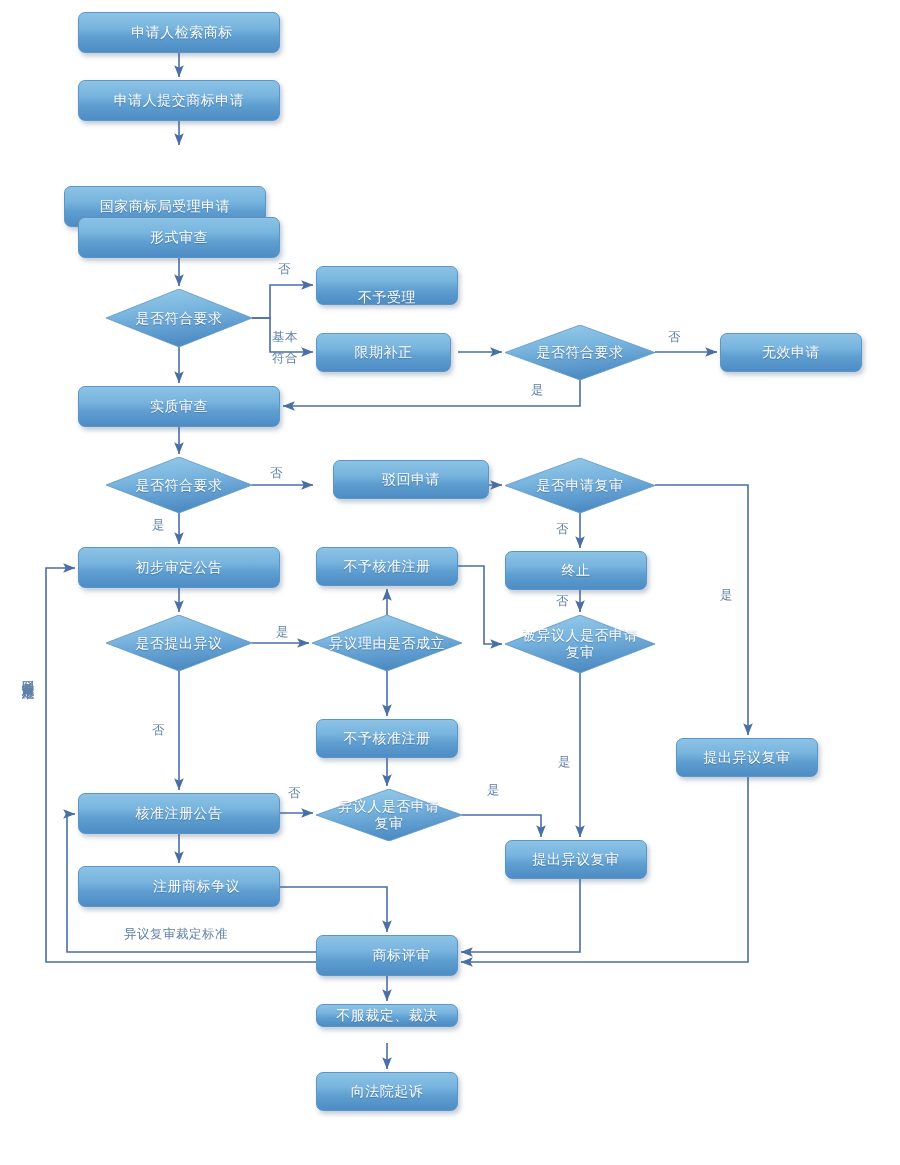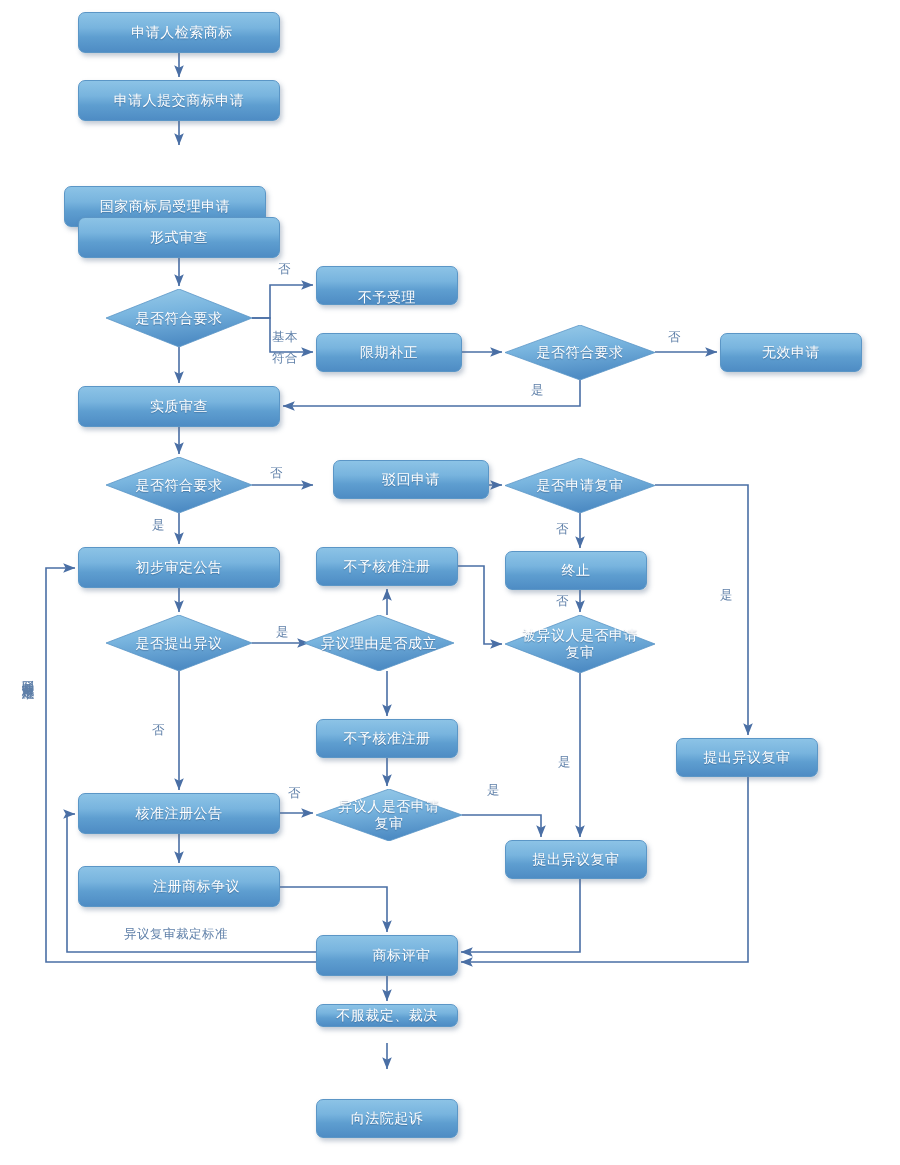--- a/index.html
+++ b/index.html
@@ -177,21 +177,21 @@
               <stop offset="1" stop-color="#4E8CC4"></stop>
             </linearGradient>
           </defs>
           <path d="M73,0 L146,29 L73,58 L0,29 Z" fill="url(#dg4)" stroke="#5B96C6" stroke-width="0.8"></path>
         </svg>
         <span class="dlabel" style="white-space: pre-line;">是否符合要求</span>
       </div>
       <div class="node box" style="left: 316px; top: 266px; width: 142px; height: 39px;">
         <span style="white-space: pre-line; margin-top: 24px;">不予受理</span>
       </div>
-      <div class="node box" style="left: 316px; top: 333px; width: 146px; height: 39px;">
+      <div class="node box" style="left: 316px; top: 333px; width: 135px; height: 39px;">
         <span style="white-space: pre-line;">限期补正</span>
       </div>
       <div class="node diamond" style="left: 505px; top: 325px; width: 150px; height: 55px;">
         <svg class="dshape" viewBox="0 0 150 55" preserveAspectRatio="none">
           <defs>
             <linearGradient id="dg7" x1="0" y1="0" x2="0.25" y2="1">
               <stop offset="0" stop-color="#9ACCE9"></stop>
               <stop offset="0.45" stop-color="#79B5DF"></stop>
               <stop offset="1" stop-color="#4E8CC4"></stop>
             </linearGradient>
@@ -250,21 +250,21 @@
             <linearGradient id="dg16" x1="0" y1="0" x2="0.25" y2="1">
               <stop offset="0" stop-color="#9ACCE9"></stop>
               <stop offset="0.45" stop-color="#79B5DF"></stop>
               <stop offset="1" stop-color="#4E8CC4"></stop>
             </linearGradient>
           </defs>
           <path d="M73,0 L146,28 L73,56 L0,28 Z" fill="url(#dg16)" stroke="#5B96C6" stroke-width="0.8"></path>
         </svg>
         <span class="dlabel" style="white-space: pre-line;">是否提出异议</span>
       </div>
-      <div class="node diamond" style="left: 304px; top: 615px; width: 150px; height: 56px; text-align: center;">
+      <div class="node diamond" style="left: 312px; top: 615px; width: 150px; height: 56px; text-align: center;">
         <svg class="dshape" viewBox="0 0 150 56" preserveAspectRatio="none">
           <defs>
             <linearGradient id="dg17" x1="0" y1="0" x2="0.25" y2="1">
               <stop offset="0" stop-color="#9ACCE9"></stop>
               <stop offset="0.45" stop-color="#79B5DF"></stop>
               <stop offset="1" stop-color="#4E8CC4"></stop>
             </linearGradient>
           </defs>
           <path d="M75,0 L150,28 L75,56 L0,28 Z" fill="url(#dg17)" stroke="#5B96C6" stroke-width="0.8"></path>
         </svg>
@@ -312,21 +312,21 @@
       </div>
       <div class="node box" style="left: 78px; top: 866px; width: 202px; height: 41px; padding-left: 35px;">
         <span style="white-space: pre-line;">注册商标争议</span>
       </div>
       <div class="node box" style="left: 316px; top: 935px; width: 142px; height: 41px; padding-left: 29px;">
         <span style="white-space: pre-line;">商标评审</span>
       </div>
       <div class="node box" style="left: 316px; top: 1004px; width: 142px; height: 23px;">
         <span style="white-space: pre-line;">不服裁定、裁决</span>
       </div>
-      <div class="node box" style="left: 316px; top: 1072px; width: 142px; height: 39px; margin-top: 27px;">
+      <div class="node box" style="left: 316px; top: 1072px; width: 142px; height: 39px;">
         <span style="white-space: pre-line;">向法院起诉</span>
       </div>
     </div>
   <div id="labels-layer">
       <div class="edge-label" style="left: 278px; top: 262px;">否</div>
       <div class="edge-label" style="left: 272px; top: 330px;">基本</div>
       <div class="edge-label" style="left: 272px; top: 351px;">符合</div>
       <div class="edge-label" style="left: 668px; top: 330px;">否</div>
       <div class="edge-label" style="left: 531px; top: 383px;">是</div>
       <div class="edge-label" style="left: 270px; top: 466px;">否</div>

